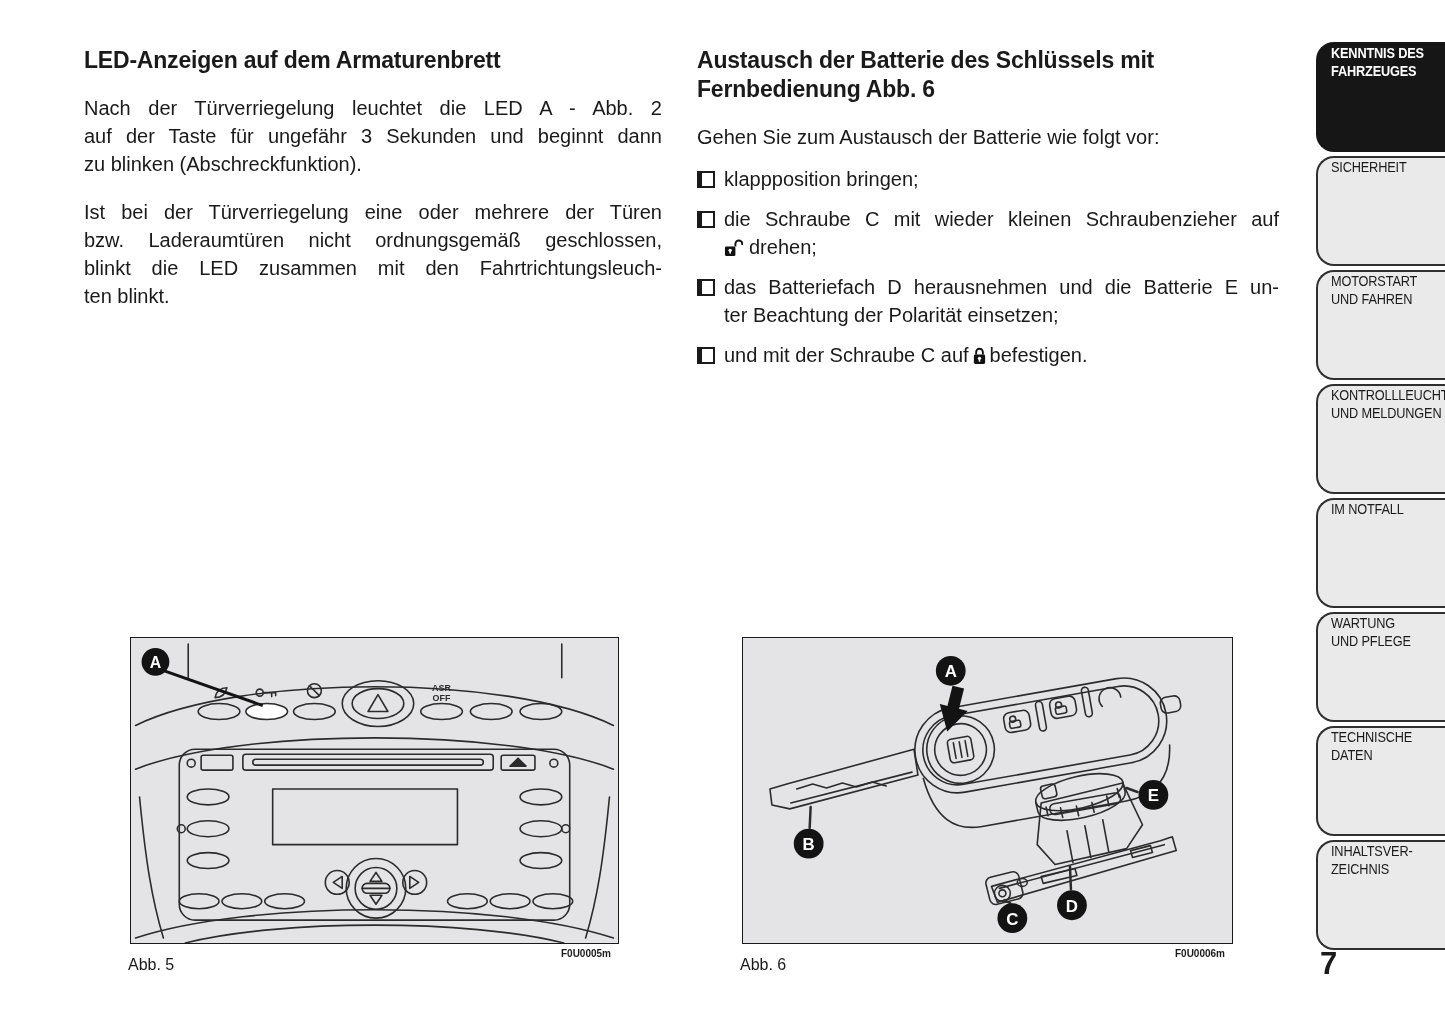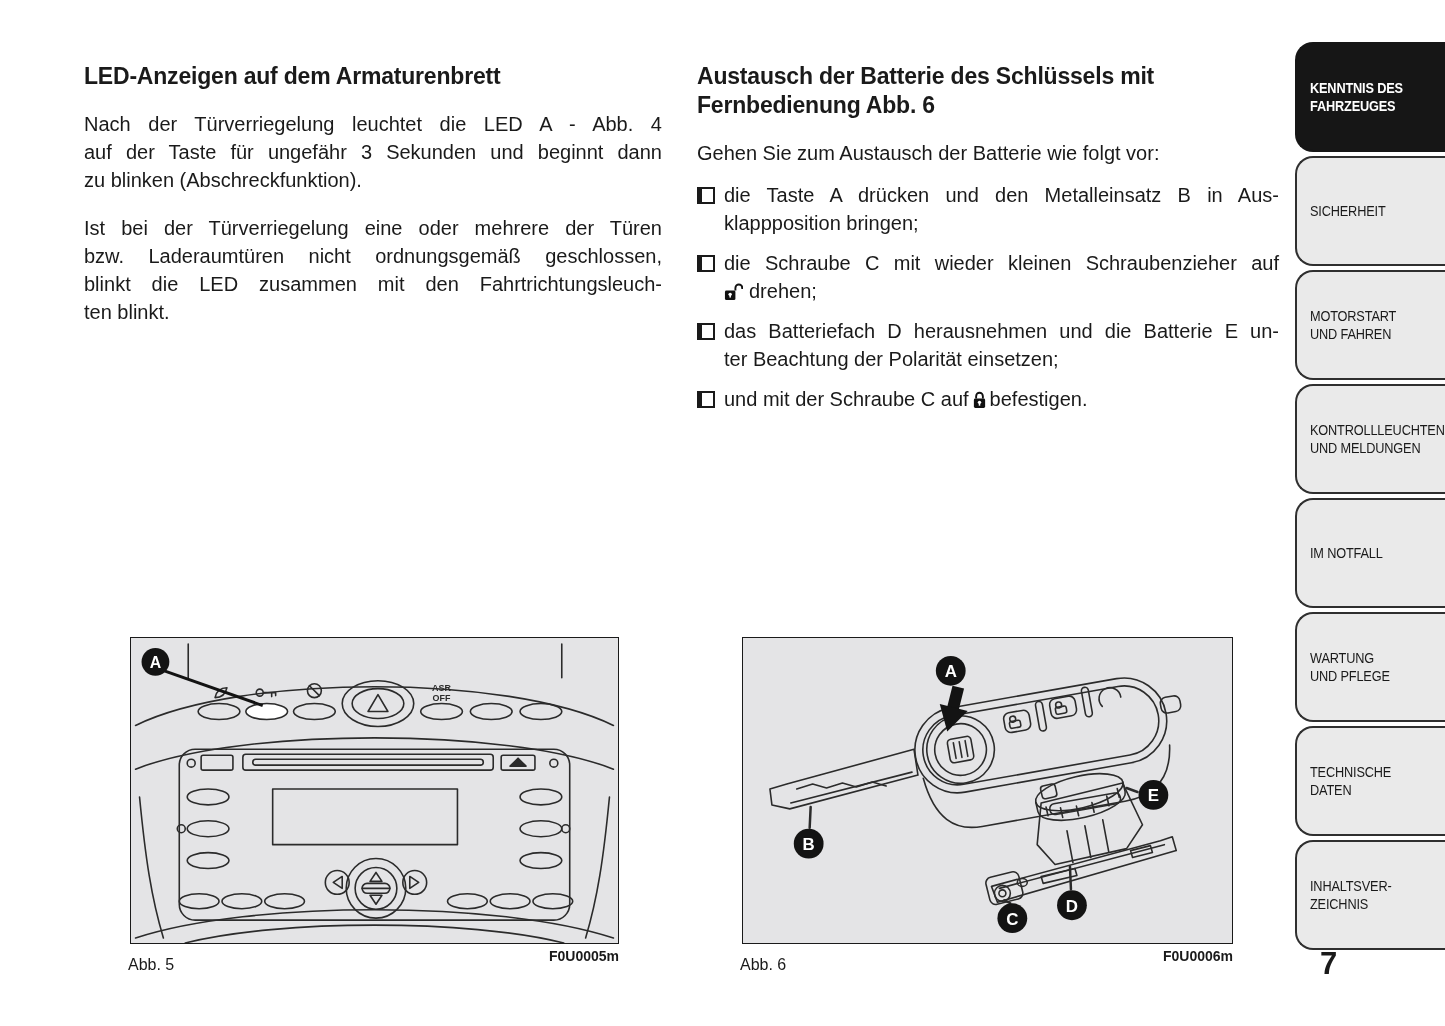--- a/index.html
+++ b/index.html
@@ -1,80 +1,79 @@
 <!DOCTYPE html>
 <html style="--page-bg: #ffffff; --text: #1a1a1a; --figure-bg: #e4e4e6; --figure-border: #1a1a1a; --tab-bg: #eaeaea; --tab-border: #2f2f2f; --tab-active-bg: #161616; --tab-active-text: #ffffff; --line-art: #2b2b2b;"><head>
 <meta charset="utf-8">
 <style>
   html,body{margin:0;padding:0;background:#fff;}
   #page{position:relative;width:1445px;height:1026px;overflow:hidden;
         background:var(--page-bg,#ffffff);color:var(--text,#1a1a1a);
         font-family:"Liberation Sans",sans-serif;}
-  .col{position:absolute;top:46px;margin-top:16px;}
+  .col{position:absolute;top:46px;}
   #left-col{left:84px;width:578px;}
   #right-col{left:697px;width:582px;}
   h1{font-size:23px;line-height:29px;margin:0 0 19px;letter-spacing:-0.2px;font-weight:700;}
   .body-text{font-size:20px;line-height:28px;}
   .jline{text-align:justify;text-align-last:justify;}
   .jline.last{text-align:left;text-align-last:left;}
   .para{margin:0 0 20px;}
   .intro{margin:0 0 14px;}
   .bullet{position:relative;padding-left:27px;margin-bottom:12px;}
   .bullet-marker{position:absolute;left:0;top:6px;width:11px;height:13px;
                  border:2px solid #1a1a1a;border-left-width:5px;background:#fff;}
   .lock-svg{width:19px;height:19px;vertical-align:-3px;margin-right:6px;}
   .lock-svg2{width:15px;height:19px;vertical-align:-3px;margin:0 3px;}
   .sidebar{position:absolute;top:42px;right:0;width:150px;display:flex;flex-direction:column;gap:4px;}
   .tab{box-sizing:border-box;height:110px;border-radius:18px 0 0 18px;
        border:2px solid var(--tab-border,#2f2f2f);border-right:none;
-       background:var(--tab-bg,#eaeaea);display:flex;align-items:center;padding-left:13px;}
+       background:var(--tab-bg,#eaeaea);display:flex;align-items:flex-start;padding-left:13px;margin-left:21px;}
   .tab.active{background:var(--tab-active-bg,#161616);border-color:var(--tab-active-bg,#161616);}
   .tab-label{font-size:15px;line-height:18px;font-weight:400;color:#1a1a1a;
              transform:scaleX(.85);transform-origin:left center;white-space:nowrap;letter-spacing:-.2px;}
   .tab.active .tab-label{color:#fff;font-weight:700;}
   .figure{position:absolute;top:637px;width:489px;height:307px;}
   #fig5{left:130px;}
   #fig6{left:742px;width:491px;}
   .fig-box{width:100%;height:100%;background:var(--figure-bg,#e4e4e6);
            border:1.5px solid var(--figure-border,#1a1a1a);box-sizing:border-box;}
   svg.art{width:100%;height:100%;display:block;}
-  .fig-code{position:absolute;right:0;top:calc(100% + 4px);font-size:14px;font-weight:700;}
+  .fig-code{position:absolute;right:8px;top:calc(100% + 4px);font-size:10px;font-weight:700;}
   .fig-caption{position:absolute;left:-2px;top:calc(100% + 12px);font-size:16px;}
   #page-number{position:absolute;left:1320px;top:946px;font-size:31px;font-weight:700;}
 </style>
 </head>
 <body>
 
 <div id="page">
 
   <div id="left-col" class="col body-text">
     <h1>LED-Anzeigen auf dem Armaturenbrett</h1>
     <div class="para">
-      <div class="jline">Nach der Türverriegelung leuchtet die LED A - Abb. 4</div>
+      <div class="jline">Nach der Türverriegelung leuchtet die LED A - Abb. 2</div>
       <div class="jline">auf der Taste für ungefähr 3 Sekunden und beginnt dann</div>
       <div class="jline last">zu blinken (Abschreckfunktion).</div>
     </div>
     <div class="para">
       <div class="jline">Ist bei der Türverriegelung eine oder mehrere der Türen</div>
       <div class="jline">bzw. Laderaumtüren nicht ordnungsgemäß geschlossen,</div>
       <div class="jline">blinkt die LED zusammen mit den Fahrtrichtungsleuch-</div>
       <div class="jline last">ten blinkt.</div>
     </div>
   </div>
 
   <div id="right-col" class="col body-text">
     <h1>
       <span>Austausch der Batterie des Schlüssels mit</span><br>
       <span>Fernbedienung Abb. 6</span>
     </h1>
     <div class="intro">Gehen Sie zum Austausch der Batterie wie folgt vor:</div>
 
     <div class="bullet">
       <span class="bullet-marker"></span>
-      <div class="jline">die Taste A drücken und den Metalleinsatz B in Aus-</div>
       <div class="jline last">klappposition bringen;</div>
     </div>
 
     <div class="bullet">
       <span class="bullet-marker"></span>
       <div class="jline">die Schraube C mit wieder kleinen Schraubenzieher auf</div>
       <div class="jline last">
         <svg class="lock-svg" viewBox="0 0 20 20">
             <rect x="1" y="9" width="11" height="10" rx="1.5" fill="#111"></rect>
             <circle cx="6.5" cy="13" r="1.8" fill="#fff"></circle>

